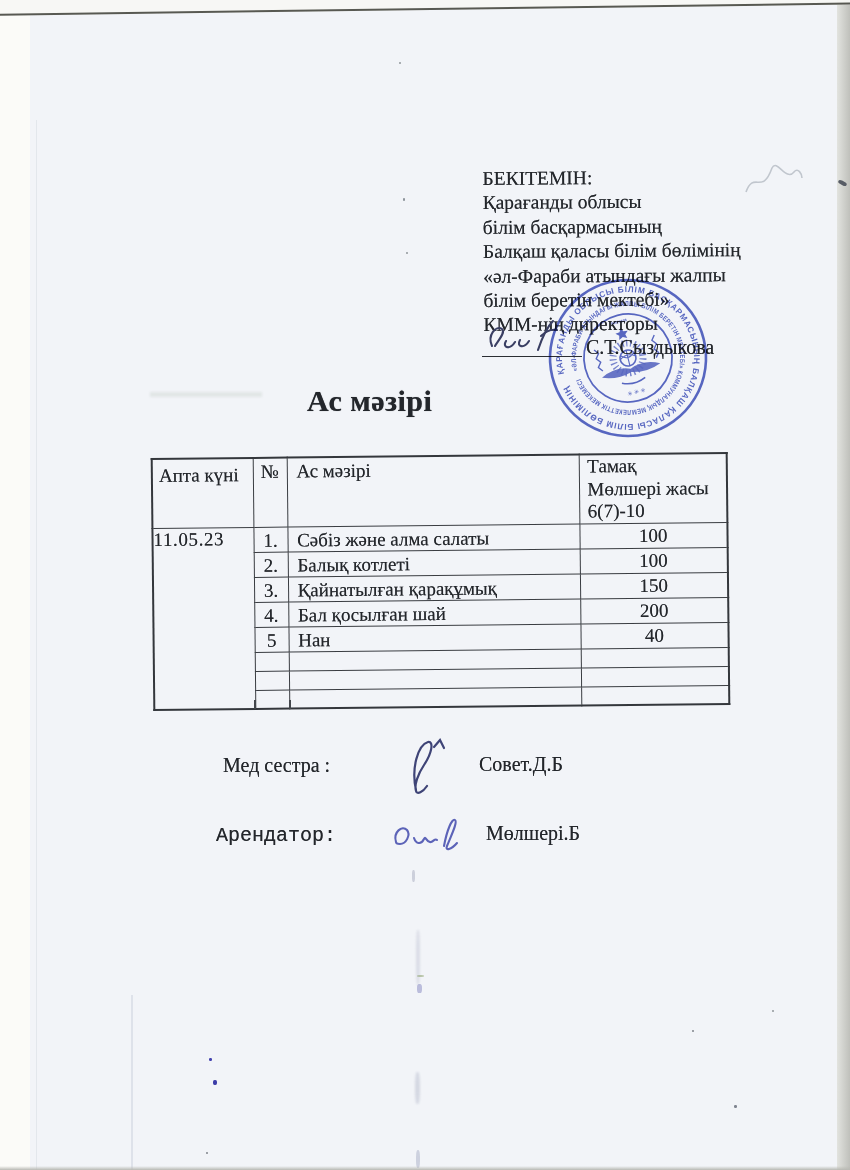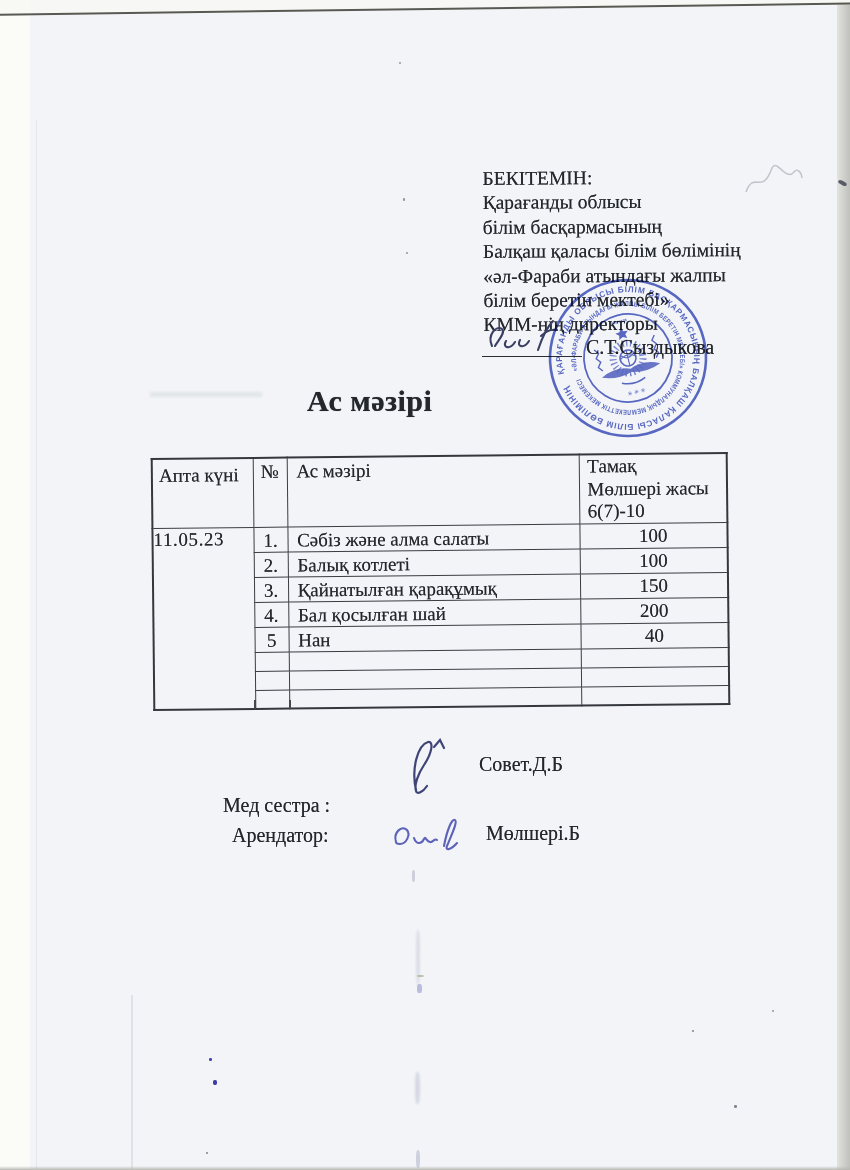--- a/index.html
+++ b/index.html
@@ -197,30 +197,30 @@
       <tr class="empty">
         <td></td>
           <td></td>
           <td></td>
       </tr>
     </tbody>
   </table>
   <div class="tail" style="left:254px;top:700px;"></div>
   <div class="tail" style="left:289px;top:700px;"></div>
 
-  <div class="sig-label" style="left:223px;top:754px;margin-top:40px;">Мед сестра :</div>
+  <div class="sig-label" style="left:223px;top:754px;">Мед сестра :</div>
   <svg class="sig-ink" style="left:388px;top:736px;" width="70" height="64" viewBox="0 0 70 64">
     <g fill="none" stroke="#3f4477" stroke-width="2.2" stroke-linecap="round">
       <path d="M28,54 C23,32 30,9 40,6 C46,5 44,17 36,29 C30,38 26,49 28,55 C29,59 35,56 39,50"></path>
       <path d="M46,11 l6,-7 l4,8"></path>
     </g>
   </svg>
   <div class="sig-name" style="left:479px;top:753px;">Совет.Д.Б</div>
 
-  <div class="sig-label" style="left:232px;top:824px;">Арендатор:</div>
+  <div class="sig-label" style="left:216px;top:824px;font-family:Liberation Mono, monospace;">Арендатор:</div>
   <svg class="sig-ink" style="left:388px;top:812px;" width="90" height="48" viewBox="0 0 90 48">
     <g fill="none" stroke="#5c63b8" stroke-width="2.1" stroke-linecap="round">
       <path d="M8,30 C5,20 14,13 19,18 C23,23 18,32 12,32 C9,32 8,31 8,30"></path>
       <path d="M26,26 C28,32 33,33 36,27 C38,23 38,31 43,30 C46,29 47,26 49,28"></path>
       <path d="M56,34 C59,18 64,6 67,8 C70,10 63,24 59,34 C57,39 63,38 69,31"></path>
     </g>
   </svg>
   <div class="sig-name" style="left:486px;top:822px;">Мөлшері.Б</div>
 
   <svg class="scribble" width="64" height="52" viewBox="0 0 64 52">

